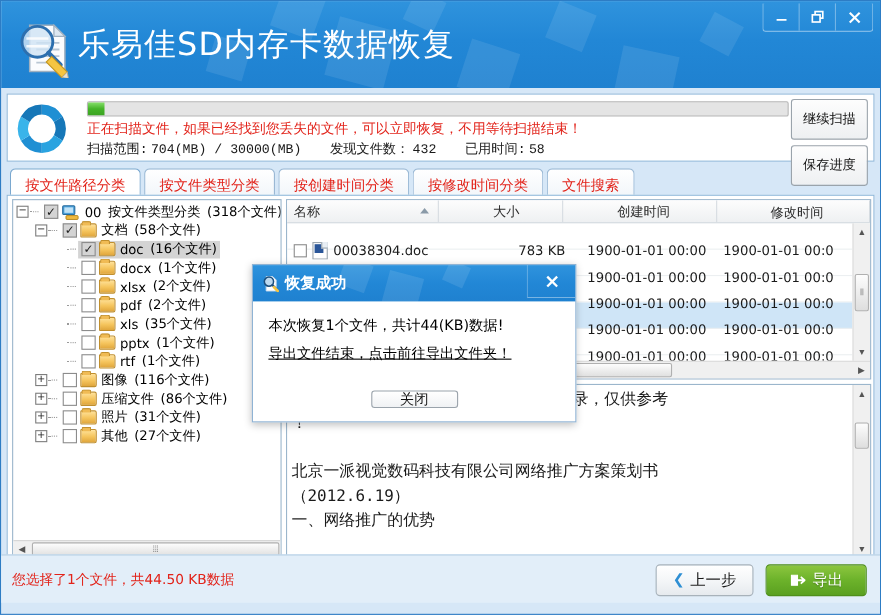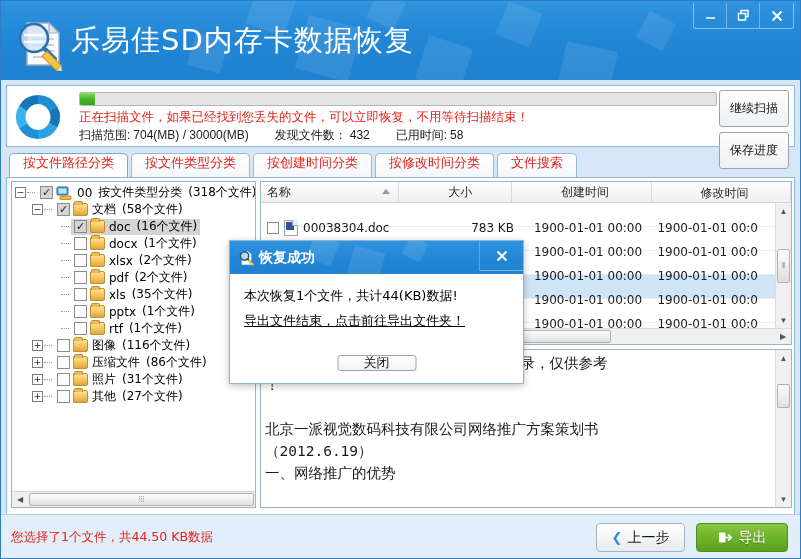--- a/index.html
+++ b/index.html
@@ -84,21 +84,21 @@
   }
   .scan-warn {
     position: absolute; left: 72px; top: 23px;
     color: #e2231a; font-size: 12.5px; white-space: nowrap;
     font-family: Liberation Serif, serif;
   }
   .scan-stats {
     position: absolute; left: 72px; top: 41px;
     color: #1a1a1a; font-size: 12px; white-space: nowrap;
     display: flex; align-items: baseline;
-    font-family: Liberation Sans, sans-serif;
+    font-family: Liberation Mono, monospace;
   }
   .scan-stats .lbl { margin-right: 3px; }
   .scan-stats .gap { display: inline-block; width: 26px; }
   .scan-btns { position: absolute; right: 5px; top: 4px; }
   .btn-plain {
     display: block; width: 70px; height: 37px; margin-bottom: 5px;
     background: linear-gradient(180deg, #fdfdfd, #eef0f2);
     border: 1px solid #9aa3ab; border-radius: 3px;
     font-size: 12px; color: #111; cursor: pointer;
     font-family: "DejaVu Sans", "Liberation Sans", sans-serif;
@@ -110,21 +110,21 @@
     width: 785px; height: 26px;
     display: flex; align-items: flex-end;
   }
   .tab {
     height: 25px; padding: 0 13px;
     background: linear-gradient(180deg, #ffffff, #f2f6fa);
     border: 1px solid #9ab8d4;
     border-bottom: none;
     border-radius: 5px 5px 0 0;
     color: #e2231a; font-size: 13px;
-    display: flex; align-items: flex-start;
+    display: flex; align-items: flex-end;
     margin-right: 3px; cursor: pointer;
     font-family: "DejaVu Sans", "Liberation Sans", sans-serif;
   }
   .tab.active {
     background: #ffffff;
     border-color: #7aa8cf;
   }
 
   
   .content {
@@ -301,21 +301,21 @@
     display: flex; flex-direction: column;
   }
   .pv-thumb {
     position: absolute; left: 1px; right: 1px; top: 18px; height: 24px;
     background: linear-gradient(180deg, #fdfdfd, #dedede);
     border: 1px solid #b0b0b0; border-radius: 2px; cursor: pointer;
   }
 
   
   .bottombar {
-    position: absolute; left: 0; bottom: 0; width: 799px; height: 44px;
+    position: absolute; left: 0; bottom: 10px; width: 799px; height: 44px;
     background: #e2eef9;
     border-top: 1px solid #b4cde4;
   }
   .bottom-status {
     position: absolute; left: 10px; top: 14px;
     color: #e2231a; font-size: 12.5px; white-space: nowrap;
     font-family: "DejaVu Sans", "Liberation Sans", sans-serif;
   }
   .btn-prev {
     position: absolute; right: 115px; top: 8px;

